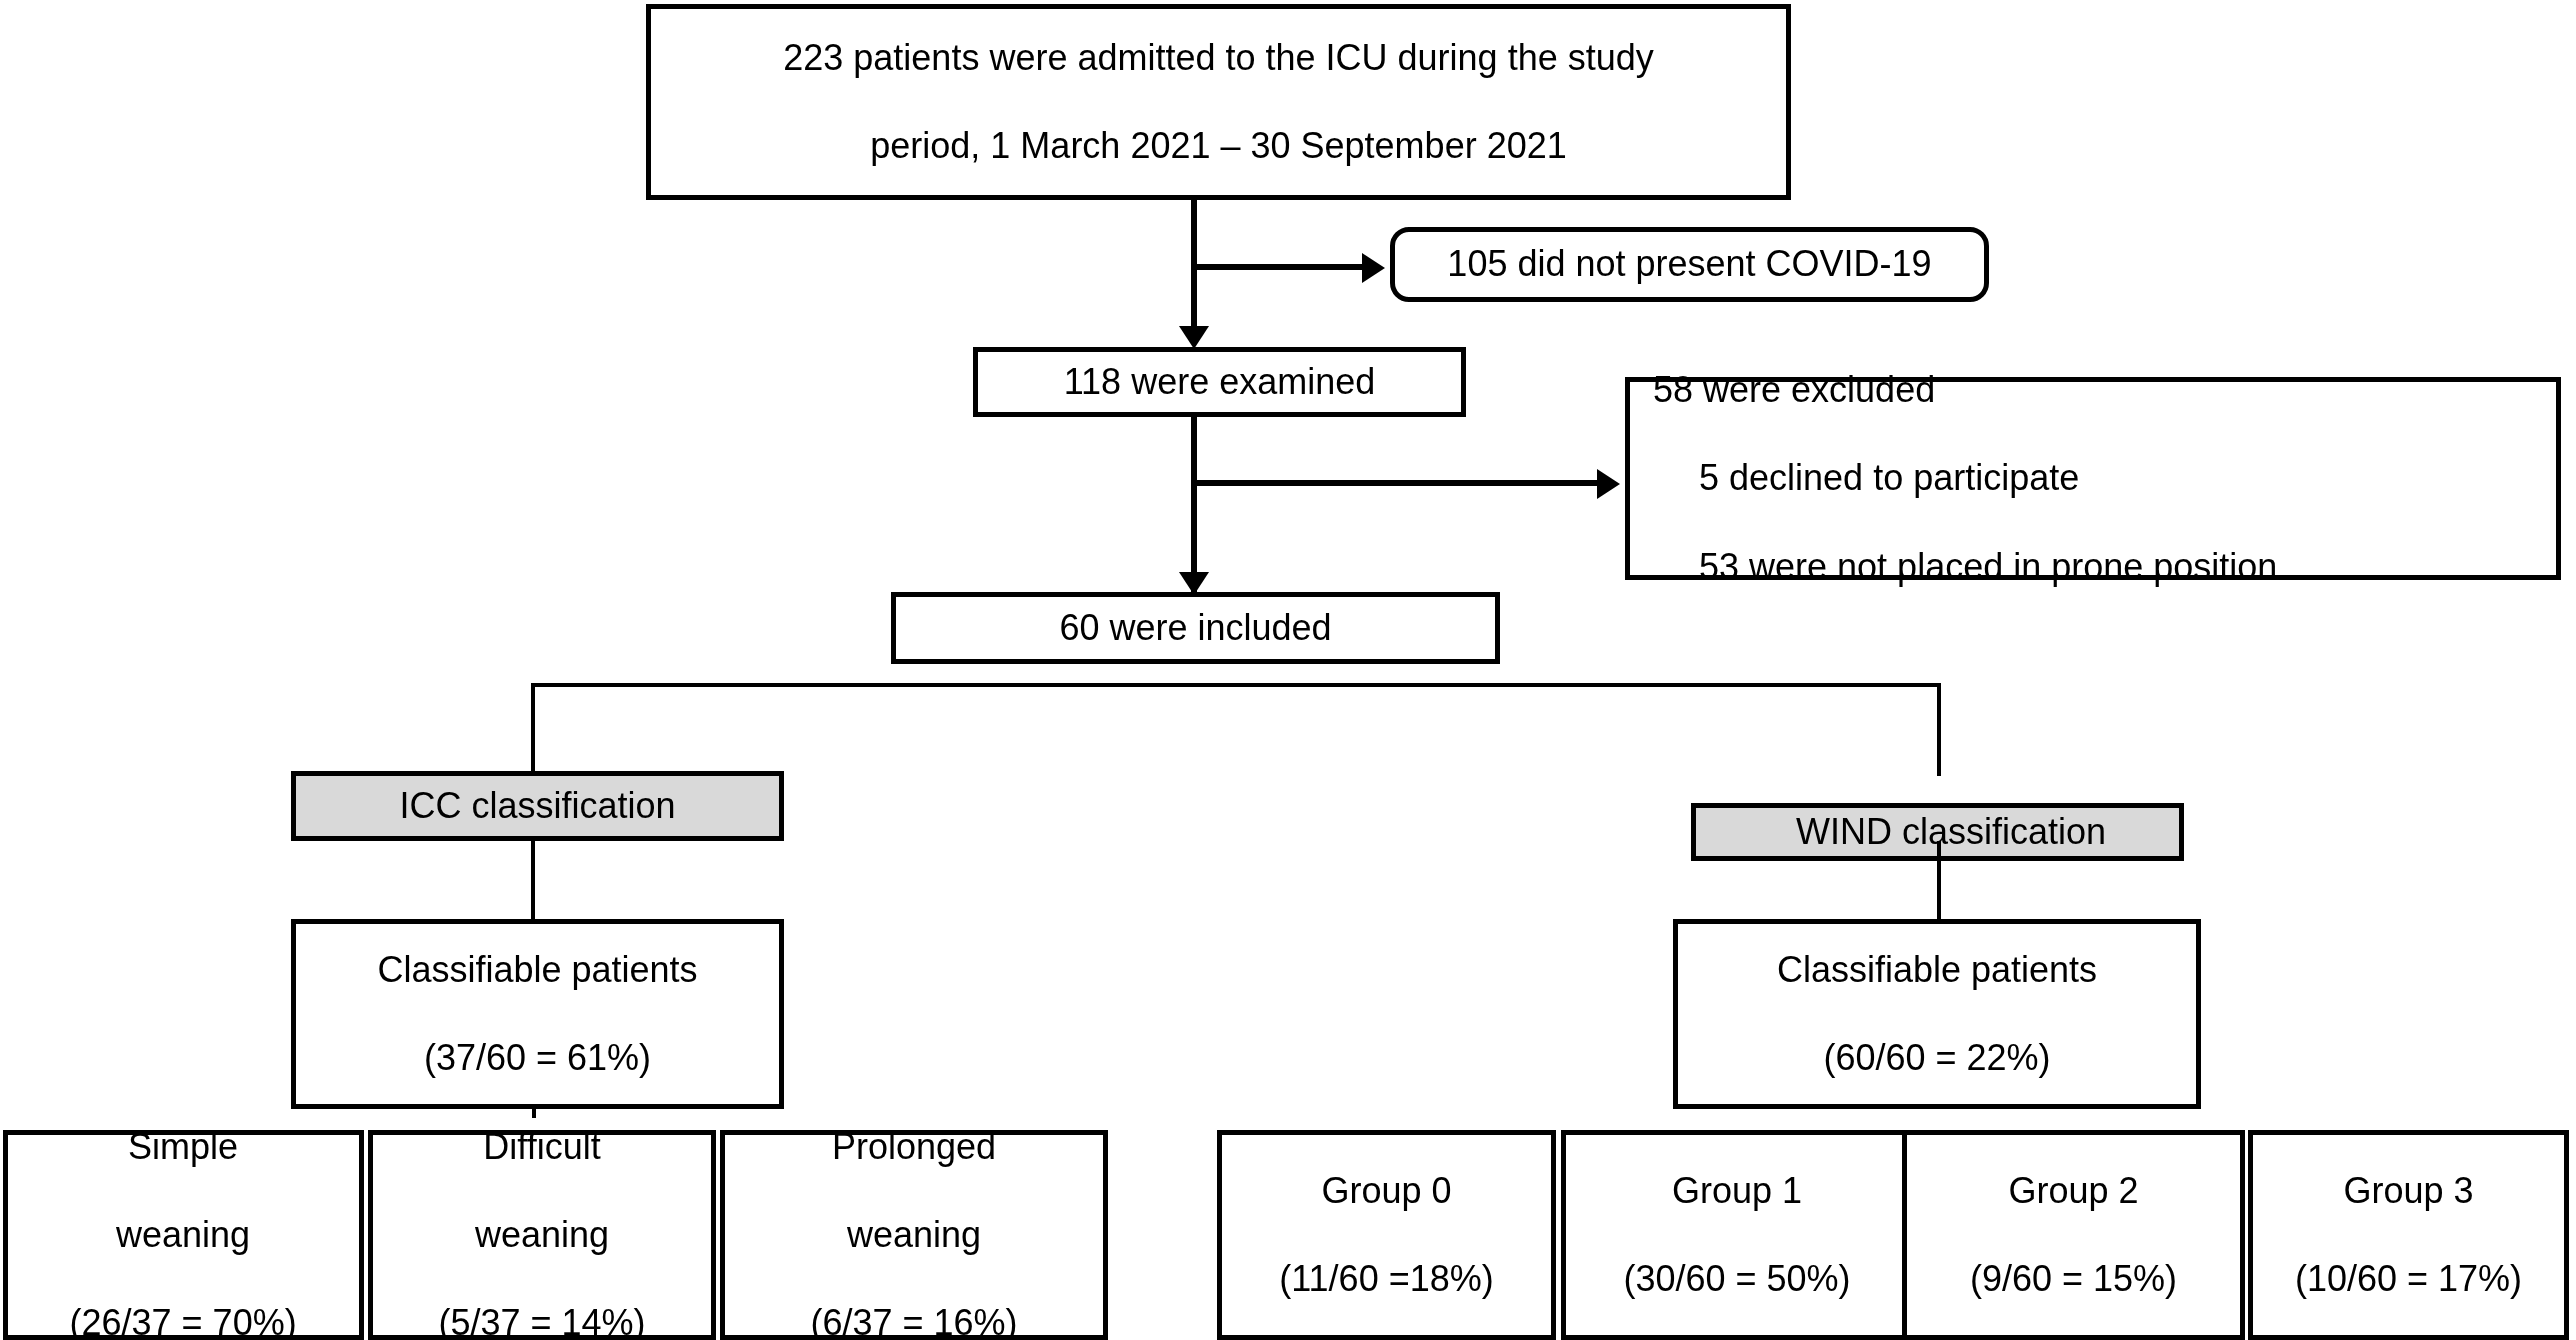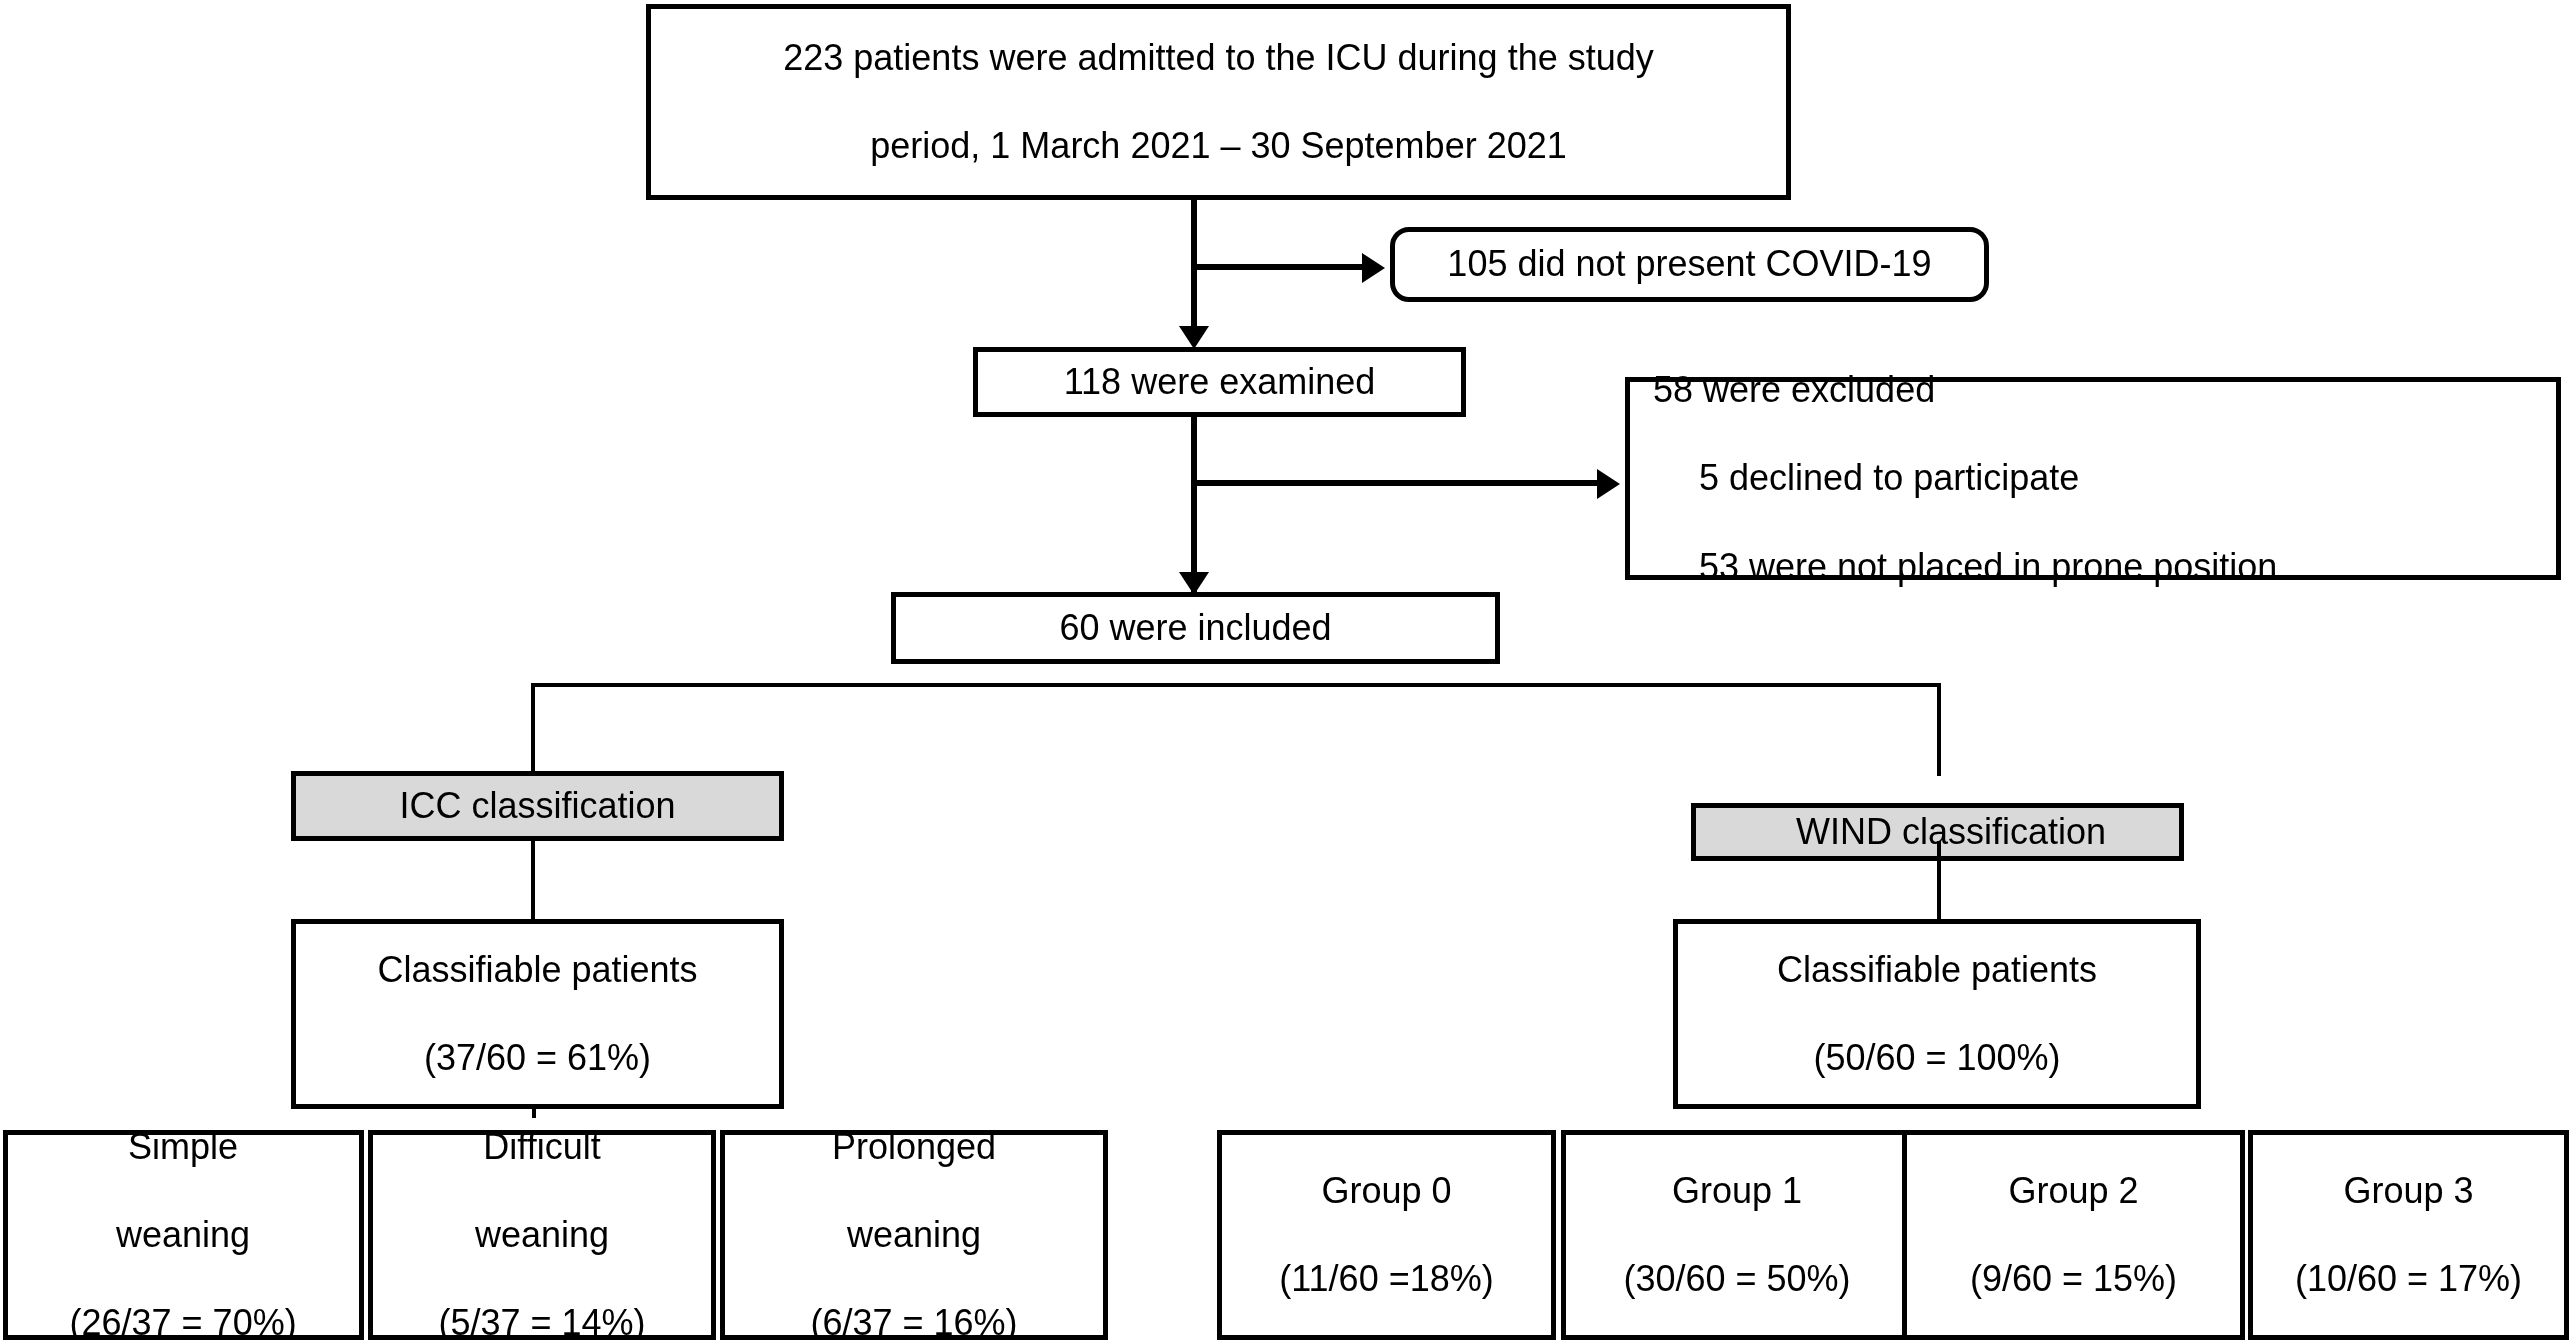--- a/index.html
+++ b/index.html
@@ -151,21 +151,21 @@
 
   <div class="vline thin" style="left:1937px; top:841px; height:81px;"></div>
 
   <div class="box" style="left:291px; top:919px; width:493px; height:190px;">
     <span class="line">Classifiable patients</span>
     <span class="line">(37/60 = 61%)</span>
   </div>
 
   <div class="box" style="left:1673px; top:919px; width:528px; height:190px;">
     <span class="line">Classifiable patients</span>
-    <span class="line">(50/60 = 100%)</span>
+    <span class="line">(60/60 = 22%)</span>
   </div>
 
   <div class="tick" style="left:532px; top:1109px;"></div>
 
   <div class="box" style="left:2.6px; top:1130px; width:361px; height:210px;">
     <span class="line">Simple</span>
     <span class="line">weaning</span>
     <span class="line">(26/37 = 70%)</span>
   </div>
 

